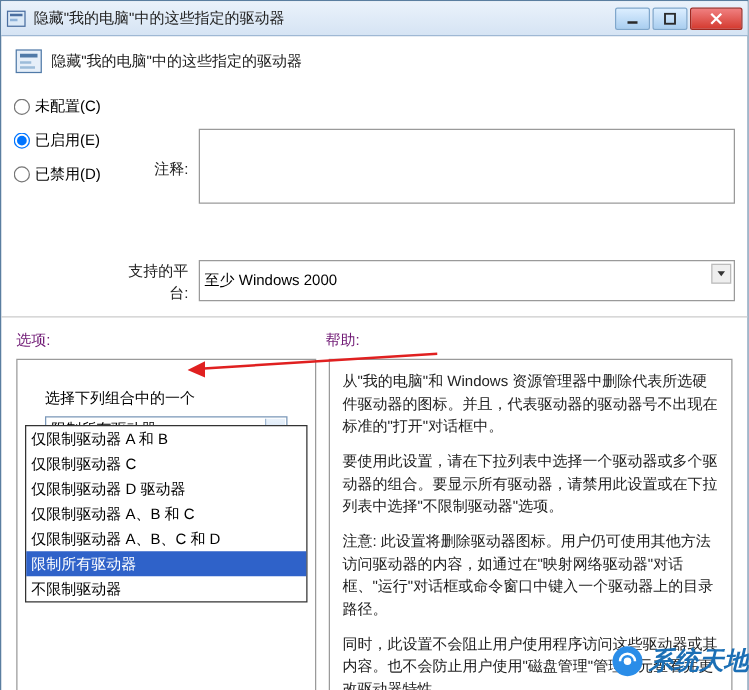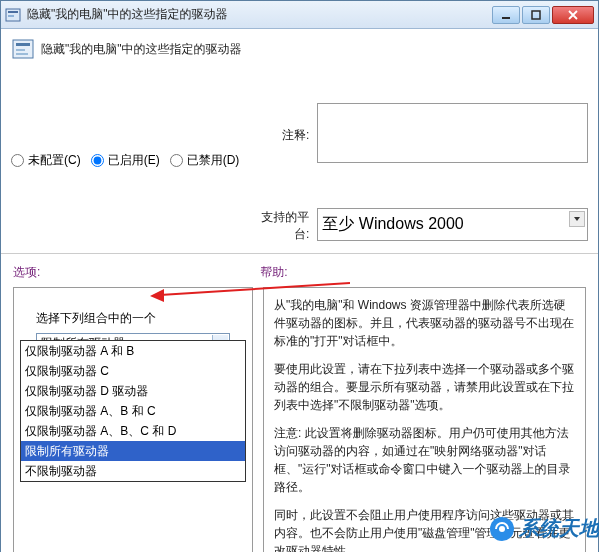--- a/index.html
+++ b/index.html
@@ -15,29 +15,29 @@
   .wbtn.close { background: linear-gradient(#f08080,#d43a2f); border:1px solid #a02820; width:42px; }
   .wbtn svg { pointer-events:none; }
   .upper { padding: 8px 10px 10px 10px; }
   .header-row { display:flex; align-items:center; }
   .header-left { display:flex; align-items:center; flex:1; }
   .header-icon { width:24px; height:24px; margin-right:6px; }
   .header-text { font-size:12px; color:#222; }
   .nav-btns { display:flex; gap:6px; }
   .btn { font-size:12px; padding:3px 10px; background: linear-gradient(#fcfcfc,#e7e7e7); border:1px solid #9a9a9a; border-radius:3px; cursor:pointer; }
   .form-area { margin-top:10px; display:flex; gap:10px; }
-  .radios { display:flex; flex-direction:row; gap:10px; padding-top:6px; font-size:12px; }
+  .radios { display:flex; flex-direction:column; gap:10px; padding-top:6px; font-size:12px; }
   .radio-row { display:flex; align-items:center; gap:4px; white-space:nowrap; }
   .radio-row input { margin:0; }
   .fields { flex:1; display:flex; flex-direction:column; gap:10px; }
   .field-row { display:flex; align-items:center; gap:8px;margin-top:32px; }
   .flabel { font-size:12px; color:#222; width:60px; text-align:right; padding-top:4px; }
   .comment { flex:1; height:60px; border:1px solid #9a9a9a; background:#fff; font-size:12px; padding:2px 4px; resize:none; }
   .platform-select { flex:1; display:flex; align-items:center; }
-  .select-box { flex:1; height:33px; border:1px solid #9a9a9a; background:#fff; font-size:16px; display:flex; align-items:center; padding:0 4px; position:relative; }
+  .select-box { flex:1; height:33px; border:1px solid #9a9a9a; background:#fff; font-size:12px; display:flex; align-items:center; padding:0 4px; position:relative; }
   .select-box .sel-arrow { position:absolute; right:2px; top:2px; width:16px; height:16px; display:flex; align-items:center; justify-content:center; background:#eee; border:1px solid #bbb; }
   .tabs-row { display:flex; padding:0 12px; gap:70px; font-size:12px; border-top:1px solid #ccc; padding-top:10px; }
   .tabs-row span { color:#701a75; }
   .lower { display:flex; padding:6px 12px 12px 12px; gap:10px; }
   .panel { border:1px solid #9a9a9a; background:#fff; font-size:12px; }
   .options-panel { width:240px; height:280px; padding:22px; position:relative; }
   .opt-title { font-size:12px; margin-bottom:6px; }
   .combo { border:1px solid #7a97b8; height:20px; display:flex; align-items:center; padding:0 4px; position:relative; background:#fff; }
   .combo .sel-arrow { position:absolute; right:1px; top:1px; width:16px; height:16px; display:flex; align-items:center; justify-content:center; background:linear-gradient(#eaf2fb,#cfe1f5); border-left:1px solid #9fb8d4; }
   .dropdown { position:absolute; left:6px; top:52px; width:226px; border:1px solid #333; background:#fff; z-index:5; }

